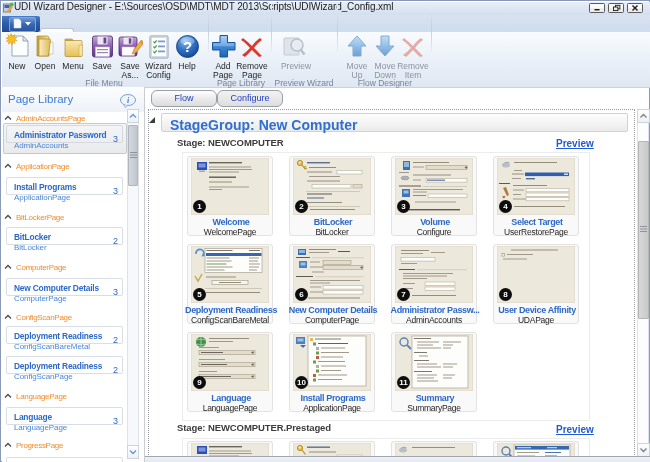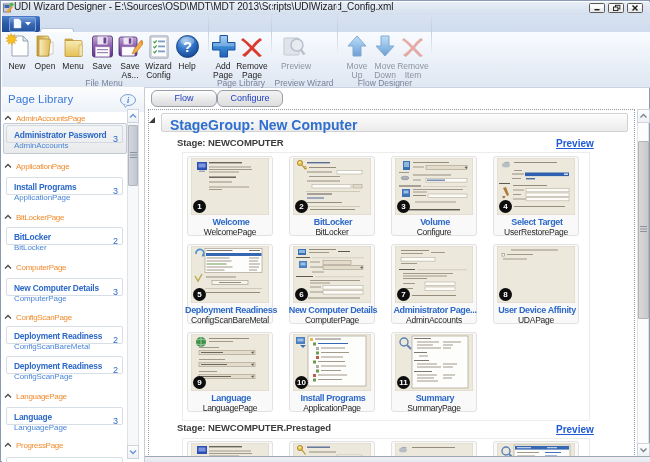--- a/index.html
+++ b/index.html
@@ -520,21 +520,21 @@
       <rect x="8" y="27" width="50" height="1" fill="#a19a8a"></rect>
         <rect x="8" y="29.5" width="44" height="1" fill="#a19a8a"></rect>
         <rect x="8" y="32" width="24" height="1" fill="#a19a8a"></rect>
       <rect x="8" y="37" width="12" height="1" fill="#a19a8a"></rect>
         <rect x="30" y="36" width="30" height="3.4" fill="#fdfcf9" stroke="#b6af9e" stroke-width="0.6"></rect>
       <rect x="8" y="42" width="10" height="1" fill="#a19a8a"></rect>
         <rect x="30" y="41" width="30" height="3.4" fill="#fdfcf9" stroke="#b6af9e" stroke-width="0.6"></rect>
       <rect x="17" y="49" width="44" height="1" fill="#948d7c"></rect>
     </svg>
     <div class="badge">7</div>
-      <div class="t">Administrator Page...</div>
+      <div class="t">Administrator Passw...</div>
       <div class="s">AdminAccounts</div>
   </div>
   <div class="abs pcard" style="left:492px;top:243px;">
     <svg class="shot" width="78" height="57">
         <rect width="78" height="57" fill="#ece8dc" stroke="#dcd5c4" stroke-width="1"></rect>
       <rect x="14" y="3.5" width="47" height="1" fill="#948d7c"></rect>
       <rect x="5" y="7.5" width="2.6" height="2.6" fill="#fdfcf9" stroke="#8d8775" stroke-width="0.6"></rect>
         <rect x="10" y="8" width="26" height="1" fill="#a19a8a"></rect>
       <rect x="6" y="12.5" width="24" height="1" fill="#a19a8a"></rect>
     </svg>

